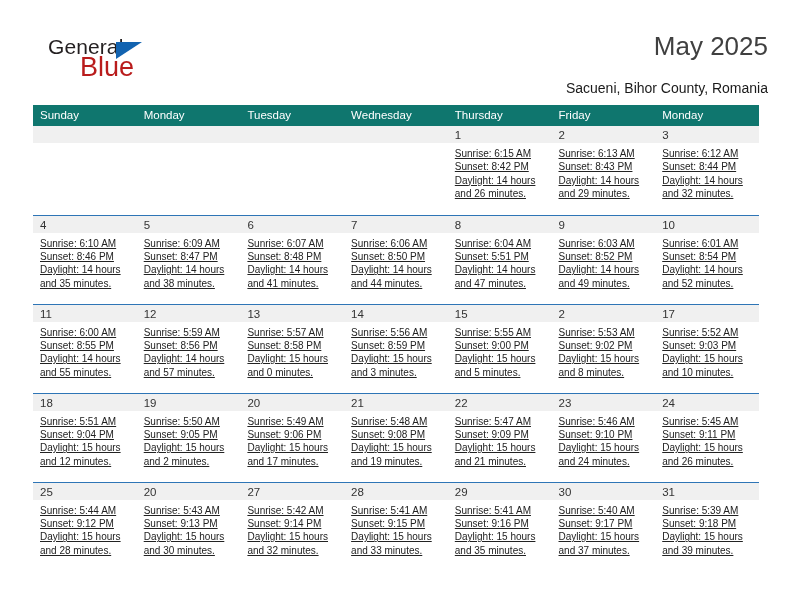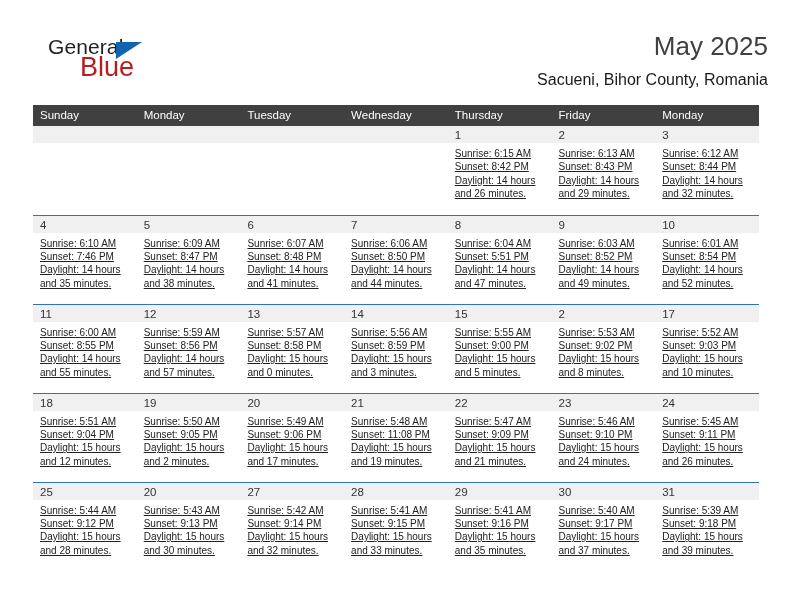--- a/index.html
+++ b/index.html
@@ -73,40 +73,40 @@
     top: 30px;
     text-align: right;
   }
   .cal-title {
     font-size: 26px;
     color: #404040;
     line-height: 32px;
     white-space: nowrap;
   }
   .cal-subtitle {
-    margin-top: 9px;
-    font-size: 16px;
+    margin-top: 17px;
+    font-size: 14px;
     color: #1a1a1a;
     line-height: 18px;
     white-space: nowrap;
   }
 
   
   .calendar {
     position: absolute;
     left: 33px;
     top: 105px;
     width: 726px;
     border-collapse: collapse;
     table-layout: fixed;
   }
   .calendar col { width: 103.71px; }
 
   thead th {
-    background: #404040;
+    background: #0f766e;
     color: #ffffff;
     font-size: 11.5px;
     font-weight: normal;
     text-align: left;
     padding: 4px 0 5px 7px;
     height: 19px;
     box-sizing: border-box;
     vertical-align: middle;
   }
 
@@ -242,21 +242,21 @@
               </div>
             </div>
           </td>
         </tr>
         <tr class="week-row">
           <td>
             <div class="cell-inner">
               <div class="daynum">4</div>
               <div class="details">
                 <div>Sunrise: 6:10 AM</div>
-                <div>Sunset: 7:46 PM</div>
+                <div>Sunset: 8:46 PM</div>
                 <div>Daylight: 14 hours</div>
                 <div>and 35 minutes.</div>
               </div>
             </div>
           </td>
           <td>
             <div class="cell-inner">
               <div class="daynum">5</div>
               <div class="details">
                 <div>Sunrise: 6:09 AM</div>
@@ -433,21 +433,21 @@
                 <div>Daylight: 15 hours</div>
                 <div>and 17 minutes.</div>
               </div>
             </div>
           </td>
           <td>
             <div class="cell-inner">
               <div class="daynum">21</div>
               <div class="details">
                 <div>Sunrise: 5:48 AM</div>
-                <div>Sunset: 11:08 PM</div>
+                <div>Sunset: 9:08 PM</div>
                 <div>Daylight: 15 hours</div>
                 <div>and 19 minutes.</div>
               </div>
             </div>
           </td>
           <td>
             <div class="cell-inner">
               <div class="daynum">22</div>
               <div class="details">
                 <div>Sunrise: 5:47 AM</div>

